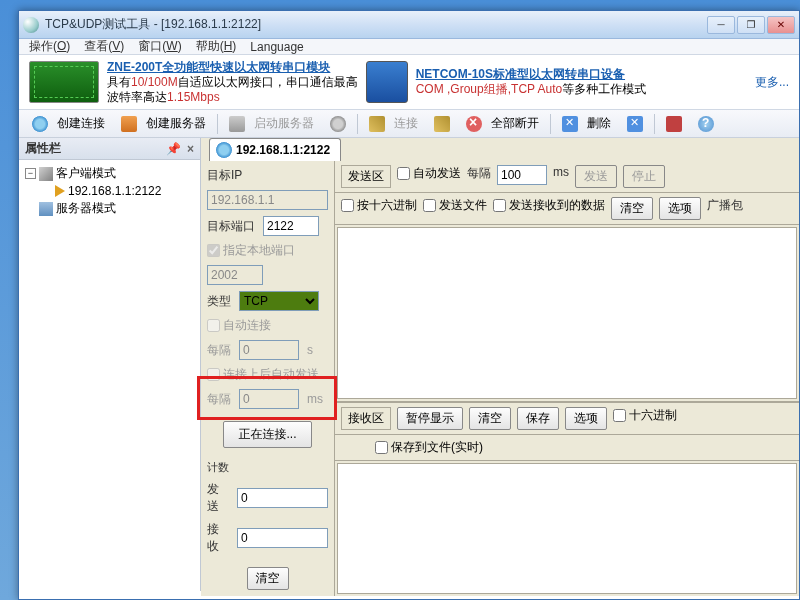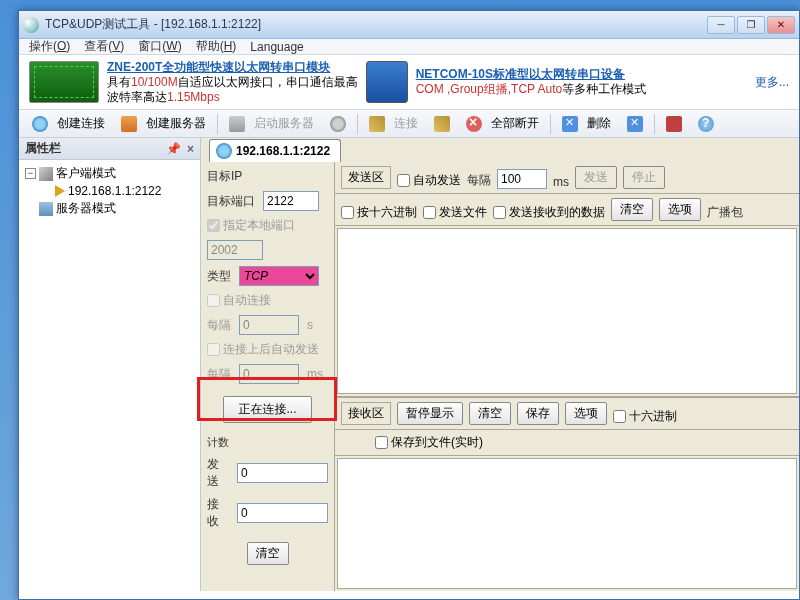--- a/index.html
+++ b/index.html
@@ -55,28 +55,28 @@
 .tree-icon.srv { background: linear-gradient(#a0c0e0,#6090c0); }
 .content { flex:1; background:#ece9d8; display:flex; flex-direction:column; position:relative; }
 .doc-tab { height:24px; display:flex; align-items:flex-end; padding-left:8px; gap:4px; }
 .doc-tab .tab { background:#fff; border:1px solid #888; border-bottom:none; padding:3px 10px 3px 6px; display:flex; align-items:center; gap:4px; border-radius:3px 3px 0 0; }
 .conn-panel { width:134px; background:#ece9d8; border-right:1px solid #aca899; padding:6px 6px; display:flex; flex-direction:column; gap:6px; position:relative; }
 .main-row { display:flex; flex:1; background:#fff; }
 .lbl { color:#333; }
 .lbl.dis { color:#9a9a9a; }
 .inp { background:#fff; border:1px solid #7f9db9; padding:2px 3px; height:20px; width:100%; }
 .inp[readonly] { background:#ece9d8; color:#888; }
-.sel { background:#ec4899; border:1px solid #7f9db9; height:20px; width:100%;font-style:italic; }
+.sel { background:#4d7c0f; border:1px solid #7f9db9; height:20px; width:100%; }
 .chk { vertical-align:middle; margin-right:3px; }
 .row2 { display:flex; align-items:center; gap:8px; }
 .btn { background:linear-gradient(#fdfdfd,#e4e4e4); border:1px solid #888; padding:2px 8px; cursor:pointer; border-radius:2px; }
 .btn.dis { color:#9a9a9a; background:#ece9d8; cursor:default; }
 .highlight-box { position:absolute; border:3px solid #e02020; pointer-events:none; }
 .send-area { flex:1; display:flex; flex-direction:column; }
-.sa-hdr { background:#ece9d8; padding:4px 6px; display:flex; align-items:flex-end; gap:6px; border-bottom:1px solid #aca899; flex-wrap:wrap; }
+.sa-hdr { background:#ece9d8; padding:4px 6px; display:flex; align-items:flex-start; gap:6px; border-bottom:1px solid #aca899; flex-wrap:wrap; }
 .sa-hdr .grp-lbl { border:1px solid #aca899; padding:2px 6px; background:#ece9d8; }
 .sa-body { flex:1; background:#fff; border:1px solid #aca899; margin:2px; }
 .recv-area { height:195px; display:flex; flex-direction:column; border-top:2px solid #aca899; }
 </style>
 </head>
 <body>
 
 <div class="window">
   <div class="titlebar">
     <div class="tb-icon"></div>
@@ -185,20 +185,21 @@
       <div class="doc-tab">
         <div class="tab">
           <span class="ico ico-globe"></span>
           <b>192.168.1.1:2122</b>
         </div>
       </div>
 
       <div class="main-row">
         <div class="conn-panel">
           <div class="lbl">目标IP</div>
+          <input class="inp" readonly="" value="192.168.1.1" style="">
           <div class="row2">
             <span class="lbl">目标端口</span>
             <input class="inp" style="width: 56px;" value="2122">
           </div>
           <div class="lbl dis"><input type="checkbox" class="chk" checked="" disabled="" style=""><span>指定本地端口</span></div>
           <input class="inp" readonly="" style="width: 56px;" value="2002">
           <div class="row2">
             <span class="lbl">类型</span>
             <select class="sel" style="width:80px"><option>TCP</option></select>
           </div>

